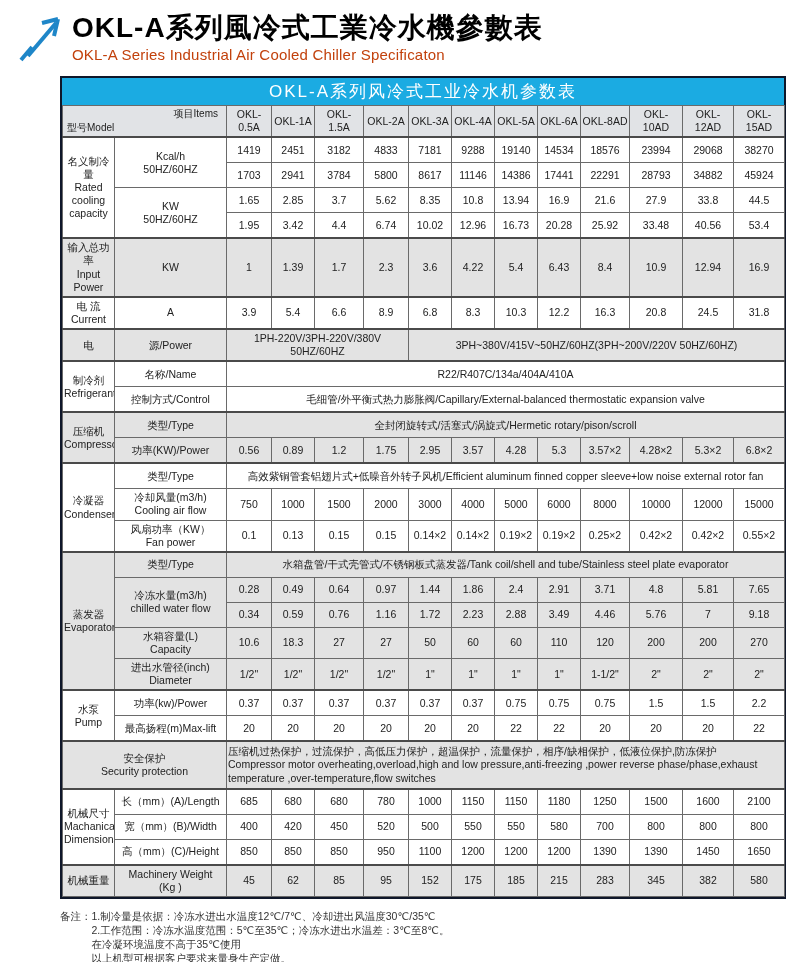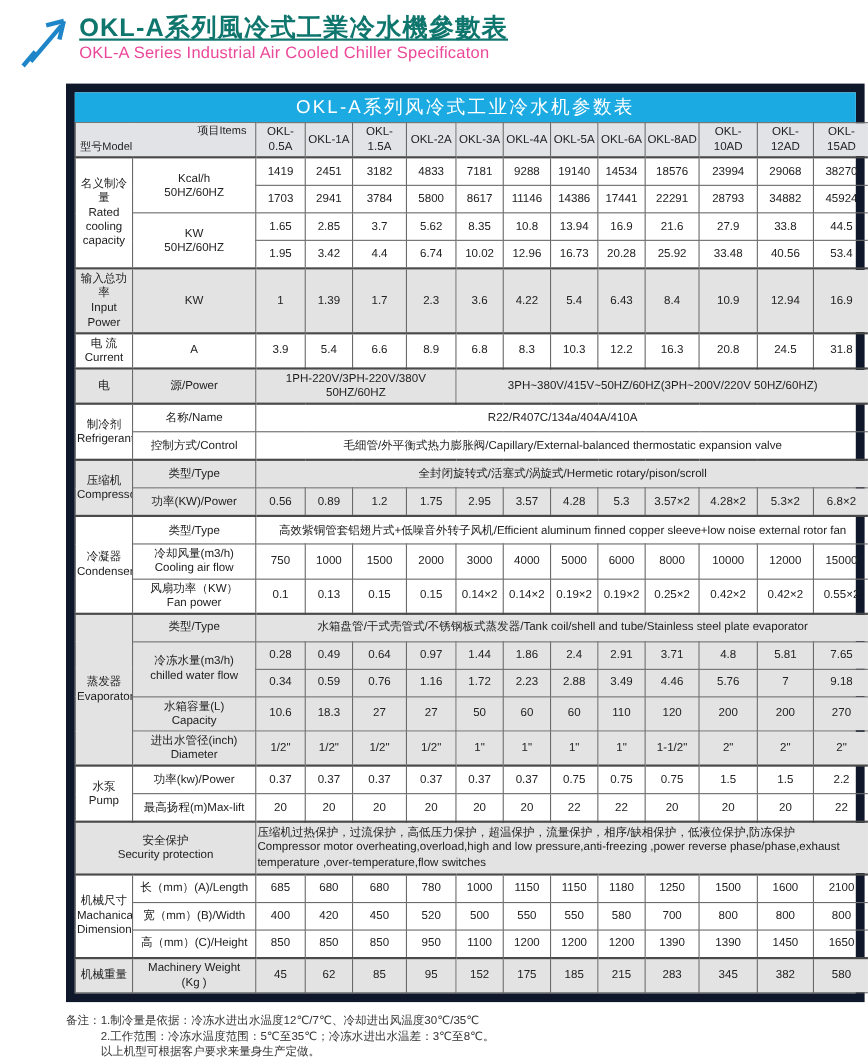--- a/index.html
+++ b/index.html
@@ -5,24 +5,24 @@
   html,body{margin:0;padding:0;}
   body{
     width:789px;height:962px;background:#ffffff;
     font-family:"Liberation Sans","DejaVu Sans",sans-serif;
     color:#222;overflow:hidden;
   }
   
   .page-header{display:flex;align-items:flex-start;padding:12px 0 0 18px;height:52px;}
   .logo{width:44px;height:48px;flex:0 0 44px;margin-top:2px;}
   .titles{margin-left:10px;}
-  .title-zh{font-size:23px;font-weight:bold;color:#0f766e;letter-spacing:1px;line-height:1.15;text-decoration:underline;}
-  .title-en{font-size:15px;color:#ec4899;margin-top:2px;letter-spacing:0.2px;}
+  .title-zh{font-size:28px;font-weight:bold;color:#000000;letter-spacing:1px;line-height:1.15;}
+  .title-en{font-size:15px;color:#c2410c;margin-top:2px;letter-spacing:0.2px;}
   
-  .table-wrap{margin:12px 0 0 60px;width:726px;border:8px solid #0f172a;box-sizing:border-box;}
+  .table-wrap{margin:12px 0 0 60px;width:726px;border:2px solid #0f172a;box-sizing:border-box;}
   .blue-bar{background:#1babe2;color:#fff;text-align:center;font-size:17px;
             height:27px;line-height:27px;letter-spacing:2px;}
   table{border-collapse:collapse;table-layout:fixed;width:100%;font-size:10.5px;}
   td{border:1px solid #6a6a6a;text-align:center;vertical-align:middle;
      padding:2px 1px;white-space:pre-line;line-height:1.25;height:20px;
      overflow:hidden;}
   tr.hdr td{background:#e1e3e6;}
   tr.s td{background:#e3e3e3;}
   tr.sec td{border-top:2px solid #4a4a4a;}
   td.cat{padding:2px 1px;margin-left:48px;}
@@ -434,16 +434,17 @@
           <td class="val">580</td>
         </tr>
       </tbody>
   </table>
 </div>
 
 <div class="notes">
   <div class="notes-zh">
       <div>备注：1.制冷量是依据：冷冻水进出水温度12℃/7℃、冷却进出风温度30℃/35℃</div>
       <div>　　　2.工作范围：冷冻水温度范围：5℃至35℃；冷冻水进出水温差：3℃至8℃。</div>
+      <div>　　　在冷凝环境温度不高于35℃使用</div>
       <div>　　　以上机型可根据客户要求来量身生产定做。</div>
     </div>
 
 </div>
 
 </body></html>

